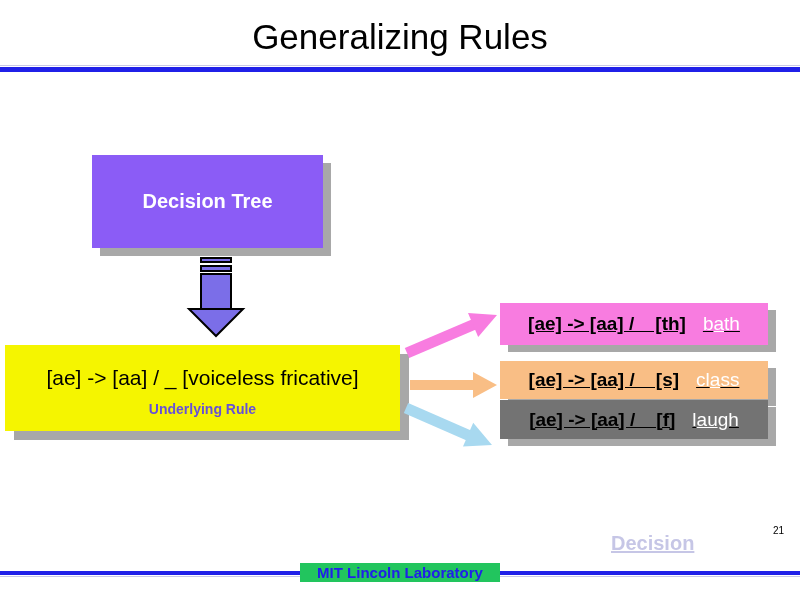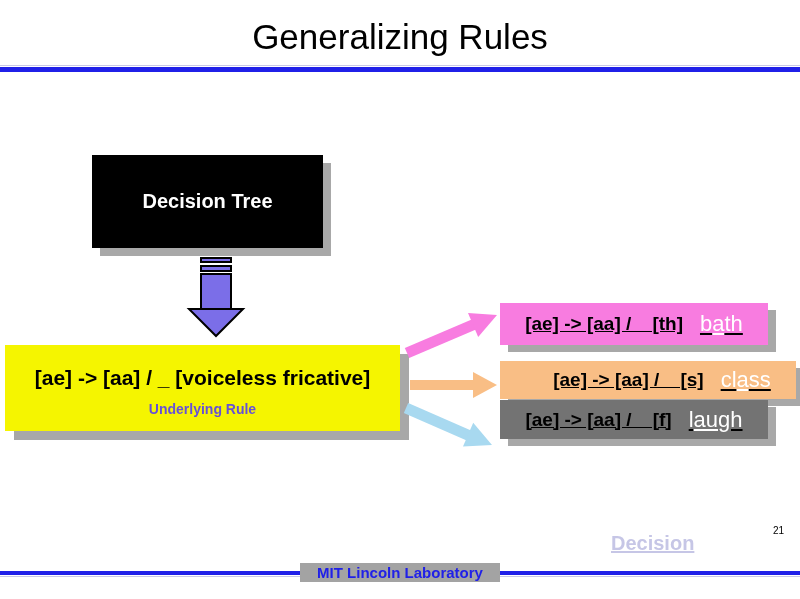--- a/index.html
+++ b/index.html
@@ -13,56 +13,56 @@
   }
   .rule-top-light { position:absolute; top:65px; left:0; width:800px; height:1px; background:#c8c8e8; }
   .rule-top      { position:absolute; top:67px; left:0; width:800px; height:5px; background:#2020e8; }
   .subtitle {
     position:absolute; top:100px; left:0; width:100%; text-align:center;
     font-size:19px; font-weight:bold; color:#009e00; white-space:nowrap;
   }
   .subtitle .it { font-style:italic; }
   .source-box {
     position:absolute; left:92px; top:155px; width:231px; height:93px;
-    background:#000000; box-shadow:8px 8px 0 #a8a8a8;
+    background:#8b5cf6; box-shadow:8px 8px 0 #a8a8a8;
     display:flex; flex-direction:row; justify-content:center; align-items:center;
     color:#ffffff; font-weight:bold; font-size:20px; line-height:27px; text-align:center;
   }
   .striped-arrow { position:absolute; left:184px; top:256px; width:64px; height:84px; }
   .rule-box {
     position:absolute; left:5px; top:345px; width:395px; height:86px;
     background:#f5f500; box-shadow:9px 9px 0 #a8a8a8; text-align:center;
   }
-  .rule-box-rule  { margin-top:21px; font-size:21px; font-weight:bold; color:#000000; }
+  .rule-box-rule  { margin-top:21px; font-size:21px; font-weight:normal; color:#000000; }
   .rule-box-label { margin-top:11px; font-size:14px; font-weight:bold; color:#6650d8; }
   .connector-svg { position:absolute; left:395px; top:295px; width:115px; height:165px; }
   .ex-box {
     position:absolute; left:500px; width:268px;
     box-shadow:8px 7px 0 #a8a8a8;
     display:flex; align-items:center; justify-content:center;
     white-space:nowrap;
     text-decoration:underline;
   }
   .ex-box .ex-rule { font-size:19px; font-weight:bold; color:#000000; }
-  .ex-box .ex-word { font-size:22px; color:#ffffff; margin-left:17px; }
+  .ex-box .ex-word { font-size:19px; color:#ffffff; margin-left:17px; }
   .ex-word u { text-decoration:underline; }
   .ex-pink   { top:303px; height:42px; background:#f87ce0; }
-  .ex-orange { top:361px; height:38px; background:#f9be85;padding-left:28px; }
+  .ex-orange { top:361px; height:38px; background:#f9be85; }
   .ex-blue   { top:400px; height:39px; background:#737373; }
   .details-link {
     position:absolute; left:611px; top:532px;
     font-size:20px; font-weight:bold; color:#c6c6e6;
     text-decoration:underline; cursor:pointer;
   }
   .page-number { position:absolute; right:16px; top:525px; font-size:10px; color:#000000; }
   .rule-bottom       { position:absolute; top:571px; left:0; width:800px; height:4px; background:#2020e8; }
   .rule-bottom-light { position:absolute; top:576px; left:0; width:800px; height:1px; background:#c8c8e8; }
   .footer { position:absolute; top:563px; left:0; width:100%; text-align:center; z-index:2; }
   .footer span {
-    display:inline-block; background:#a3a3a3; padding:0 17px;
+    display:inline-block; background:#22c55e; padding:0 17px;
     color:#2020e8; font-weight:bold; font-size:15px; line-height:19px;
   }
 </style>
 </head>
 <body>
 
 <div class="slide">
 
   <div class="title">Generalizing Rules</div>
 

